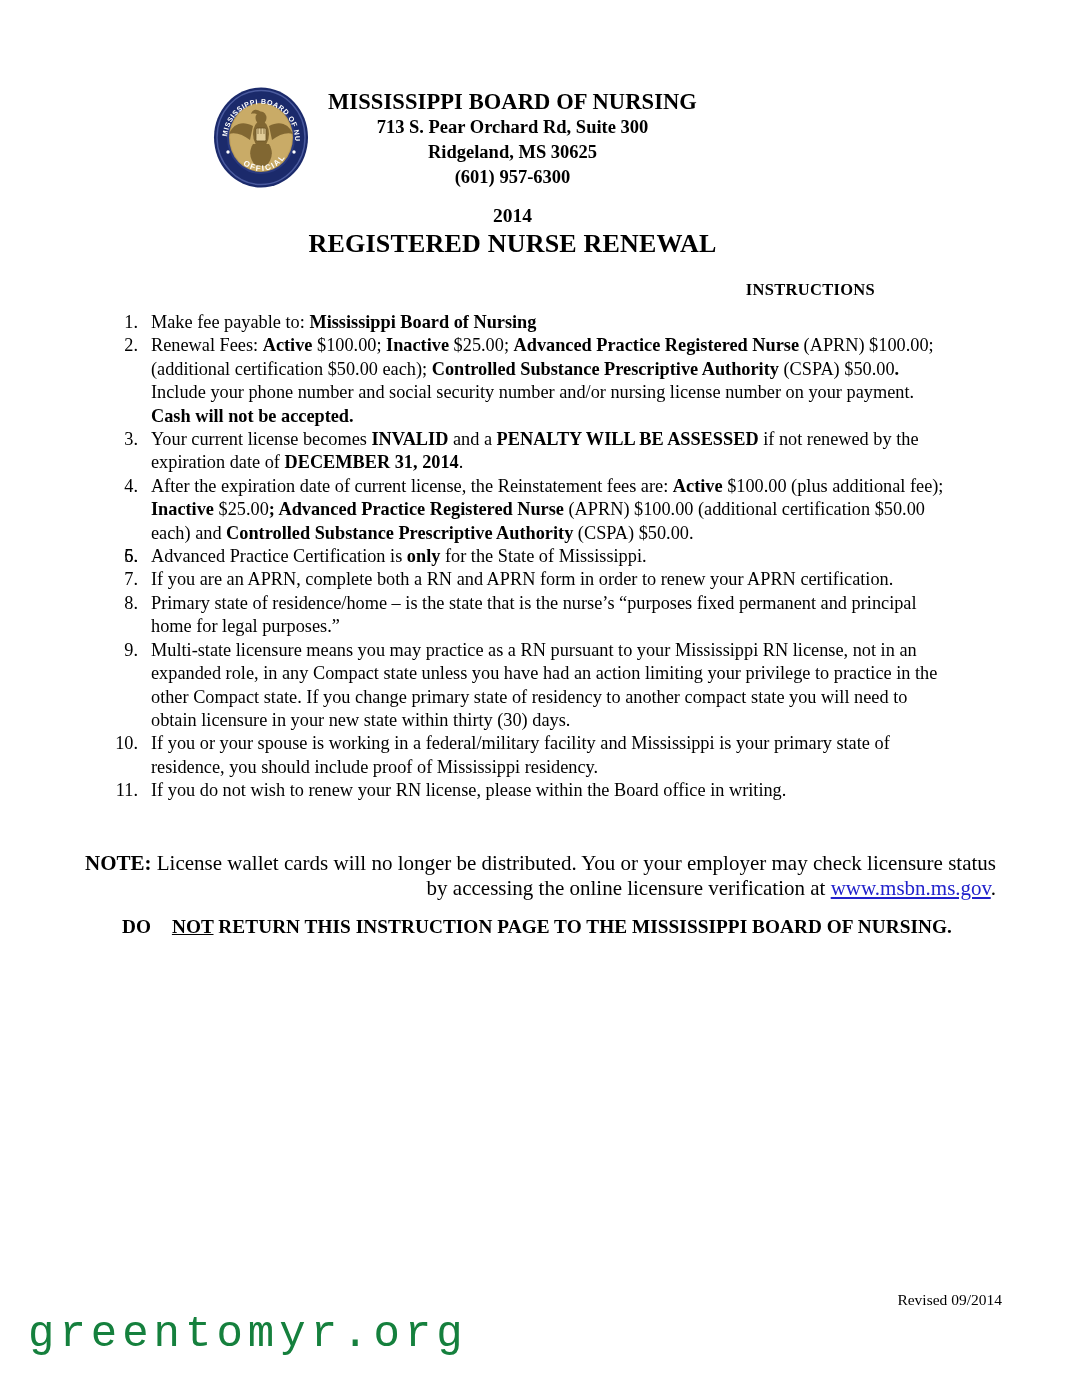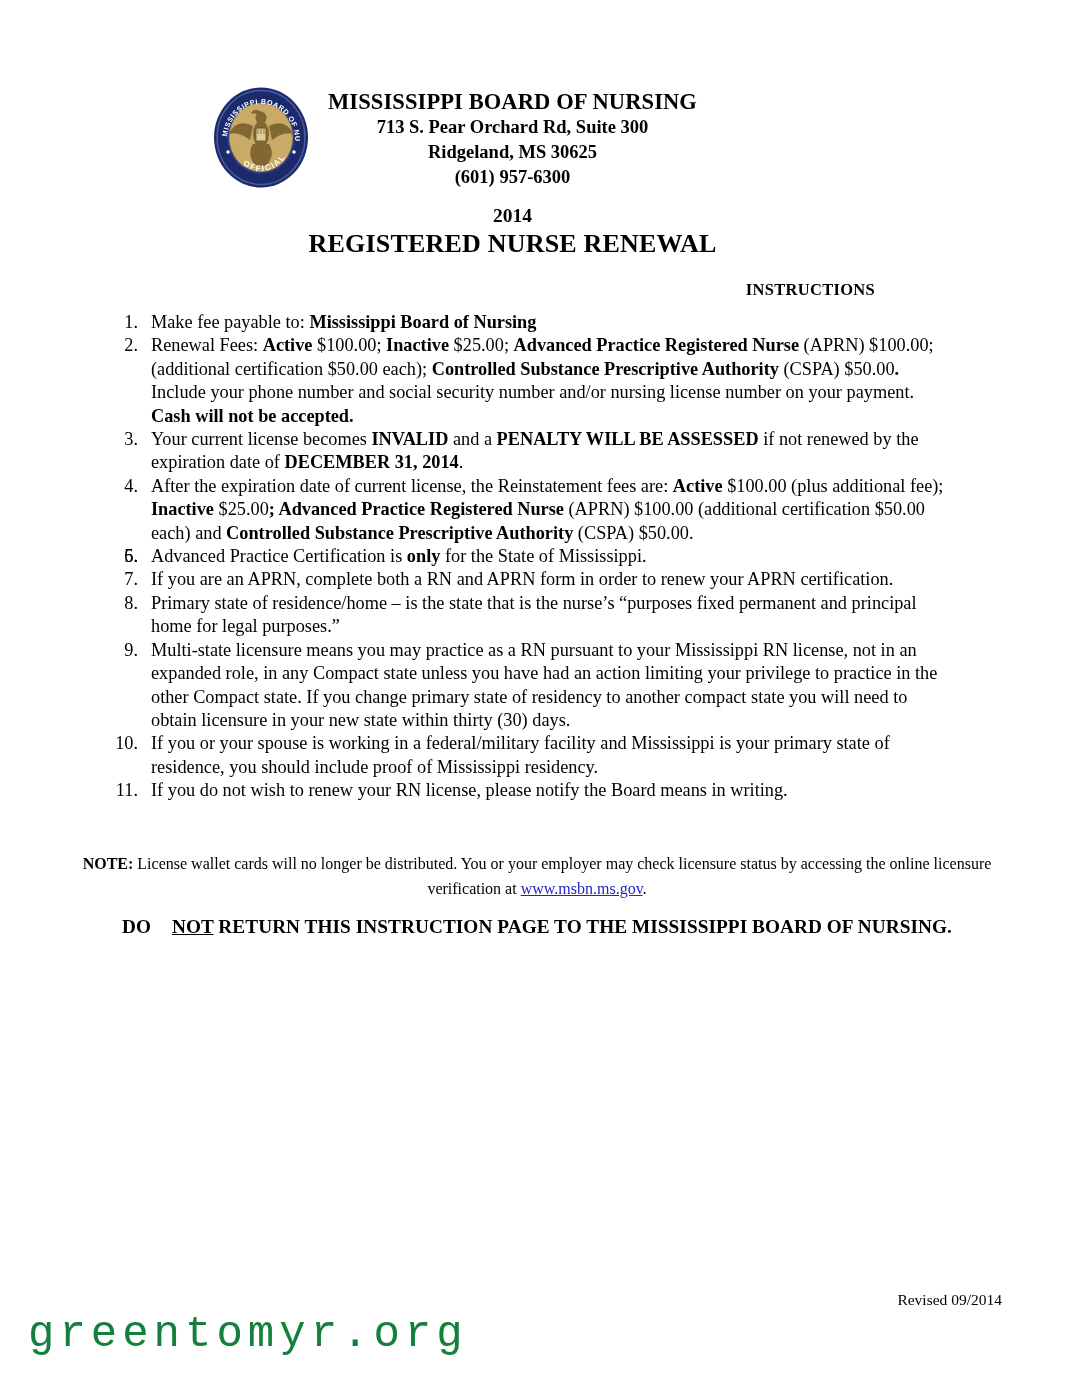--- a/index.html
+++ b/index.html
@@ -114,22 +114,22 @@
     font-size: 18.3px;
   }
   .li b { font-weight: bold; }
 
   
   .note-block {
     position: absolute;
     left: 78px;
     top: 851px;
     width: 918px;
-    text-align: center;
-    font-size: 16px;
+    text-align: right;
+    font-size: 21px;
     line-height: 25px;
   }
   .note-block .note-label { font-weight: bold; }
   .note-link {
     color: #2222cc;
     text-decoration: underline;
   }
 
   
   .warning-line {
@@ -230,21 +230,21 @@
       <div class="li"><span class="num">1.</span><span><span>Make fee payable to:  </span><b>Mississippi Board of Nursing</b></span></div>
       <div class="li"><span class="num">2.</span><span><span>Renewal Fees:  </span><b>Active</b><span> $100.00; </span><b>Inactive</b><span> $25.00; </span><b>Advanced Practice Registered Nurse</b><span> (APRN) $100.00; (additional certification $50.00 each); </span><b>Controlled Substance Prescriptive Authority</b><span> (CSPA) $50.00</span><b>.</b><span>  Include your phone number and social security number and/or nursing license number on your payment. </span><b>Cash will not be accepted.</b></span></div>
       <div class="li"><span class="num">3.</span><span><span>Your current license becomes </span><b>INVALID</b><span> and a </span><b>PENALTY WILL BE ASSESSED</b><span> if not renewed by the expiration date of </span><b>DECEMBER 31, 2014</b><span>.</span></span></div>
       <div class="li"><span class="num">4.</span><span><span>After the expiration date of current license, the Reinstatement fees are:  </span><b>Active</b><span> $100.00 (plus additional fee); </span><b>Inactive</b><span> $25.00</span><b>; Advanced Practice Registered Nurse</b><span> (APRN) $100.00 (additional certification $50.00 each) and </span><b>Controlled Substance Prescriptive Authority</b><span> (CSPA) $50.00.</span></span></div>
       <div class="li"><span class="num">5.</span></div>
       <div class="li"><span class="num">6.</span><span><span>Advanced Practice Certification is </span><b>only</b><span> for the State of Mississippi.</span></span></div>
       <div class="li"><span class="num">7.</span><span><span>If you are an APRN, complete both a RN and APRN form in order to renew your APRN certification.</span></span></div>
       <div class="li"><span class="num">8.</span><span><span>Primary state of residence/home – is the state that is the nurse’s “purposes fixed permanent and principal home for legal purposes.”</span></span></div>
       <div class="li"><span class="num">9.</span><span><span>Multi-state licensure means you may practice as a RN pursuant to your Mississippi RN license, not in an expanded role, in any Compact state unless you have had an action limiting your privilege to practice in the other Compact state. If you change primary state of residency to another compact state you will need to obtain licensure in your new state within thirty (30) days.</span></span></div>
       <div class="li"><span class="num">10.</span><span><span>If you or your spouse is working in a federal/military facility and Mississippi is your primary state of residence, you should include proof of Mississippi residency.</span></span></div>
-      <div class="li"><span class="num">11.</span><span><span>If you do not wish to renew your RN license, please notify the Board means in writing.</span></span></div>
+      <div class="li"><span class="num">11.</span><span><span>If you do not wish to renew your RN license, please within the Board office in writing.</span></span></div>
     </div>
 
   <div class="note-block">
     <span class="note-label">NOTE:</span><span> License wallet cards will no longer be distributed. You or your employer may check licensure status by accessing the online licensure verification at </span><a class="note-link" href="#" style="color: rgb(34, 34, 204);">www.msbn.ms.gov</a><span>.</span>
   </div>
 
   <div class="warning-line">
     <span>DO </span><u>NOT</u><span> RETURN THIS INSTRUCTION PAGE TO THE MISSISSIPPI BOARD OF NURSING.</span>
   </div>
 

